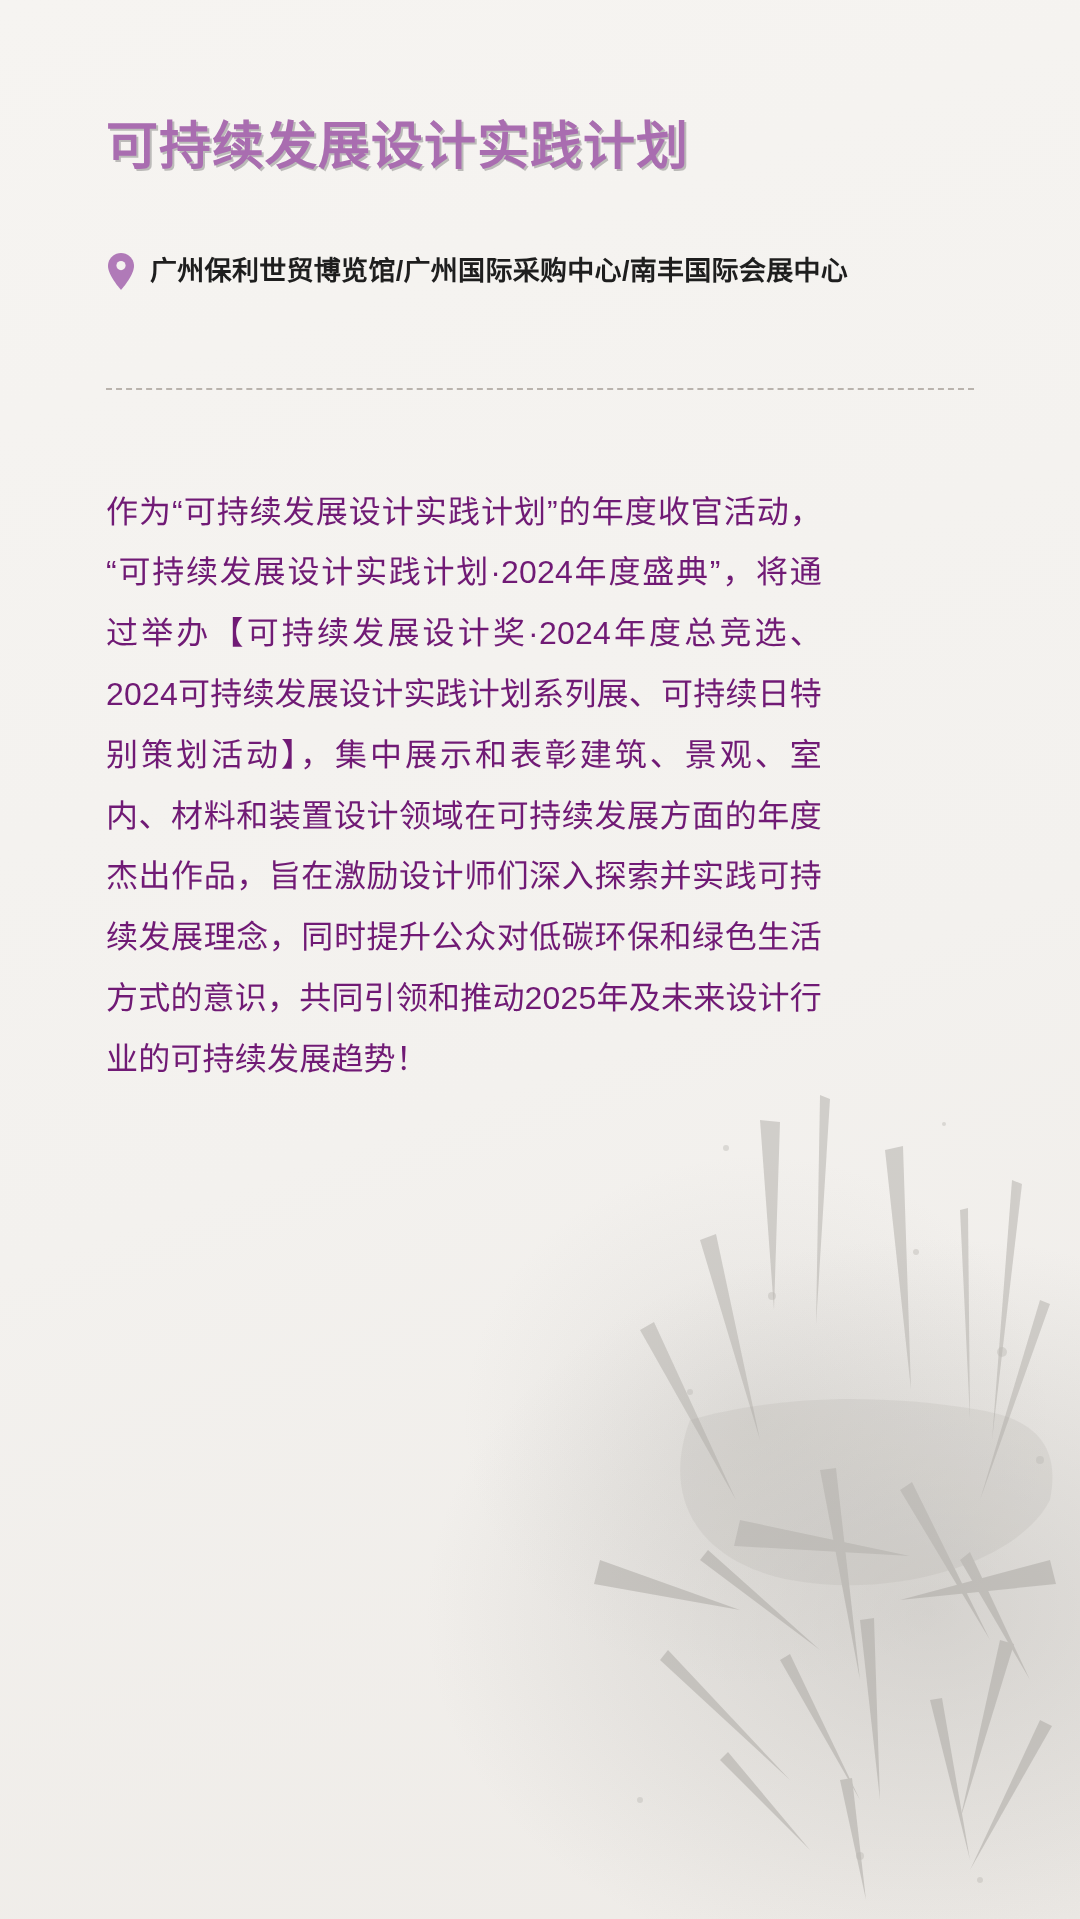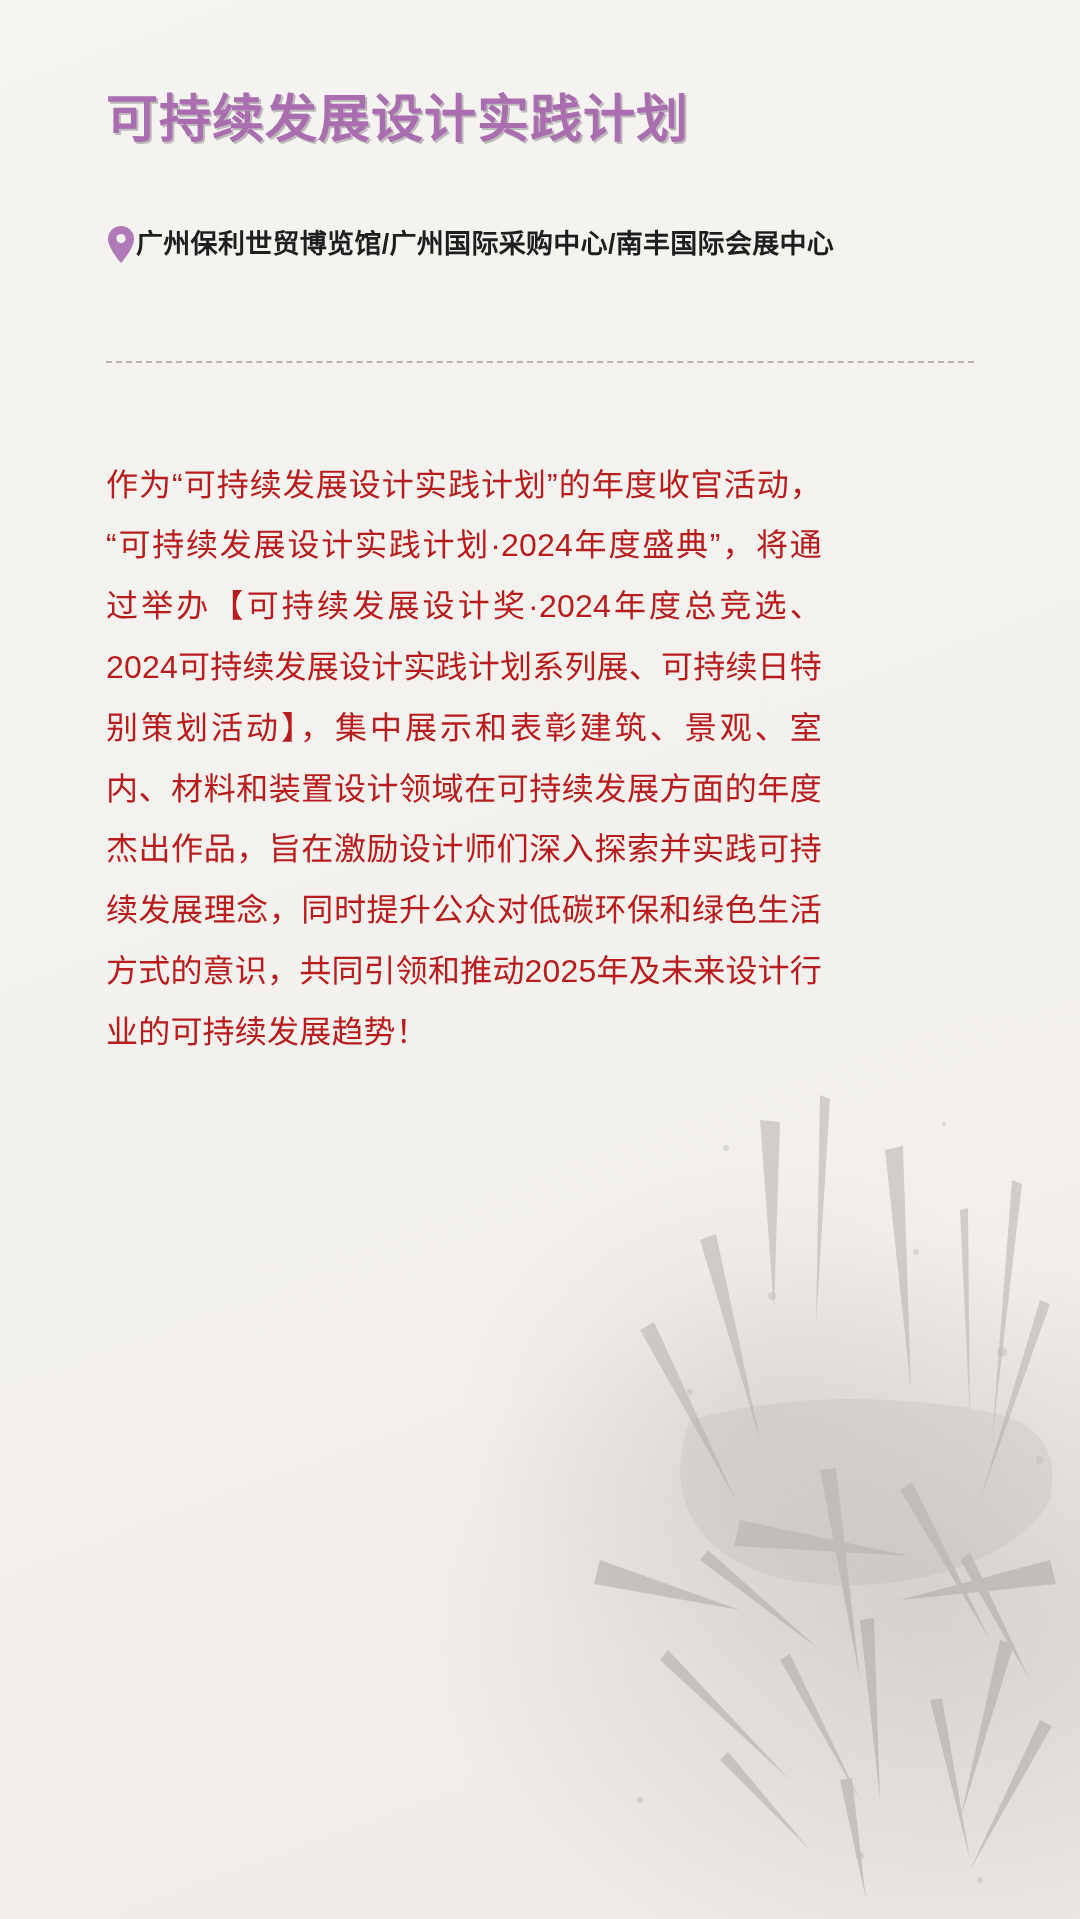--- a/index.html
+++ b/index.html
@@ -34,38 +34,39 @@
   
   .page {
     position: relative;
     z-index: 2;
     padding: 0 106px;
     box-sizing: border-box;
   }
 
   
   .title-block {
-    padding-top: 86px;
+    padding-top: 113px;
   }
   .title-line {
     font-family: "Liberation Sans", "DejaVu Sans", sans-serif;
     font-weight: bold;
     font-size: 52px;
     line-height: 1.28;
     letter-spacing: 1px;
     color: #a96db0;
     text-shadow: 2px 2px 0 rgba(80,80,80,0.35);
     white-space: nowrap;
   }
 
   
   .venue-row {
     display: flex;
     align-items: center;
     margin-top: 72px;
+    gap: 14px;
   }
   .pin-icon {
     flex: 0 0 auto;
     width: 30px;
     height: 40px;
     display: block;
   }
   .venue-text {
     font-weight: bold;
     font-size: 27px;
@@ -81,21 +82,21 @@
     height: 0;
     border-top: 2px dashed #b9b3ad;
     width: 100%;
   }
 
   
   .body-text {
     margin-top: 92px;
     font-size: 32px;
     line-height: 1.9;
-    color: #b91c1c;
+    color: #701a75;
     letter-spacing: 0.2px;
     text-align: justify;
     text-justify: inter-ideograph;
     width: 716px;
   }
 </style>
 </head>
 <body>
 
 <div class="bg-texture">

